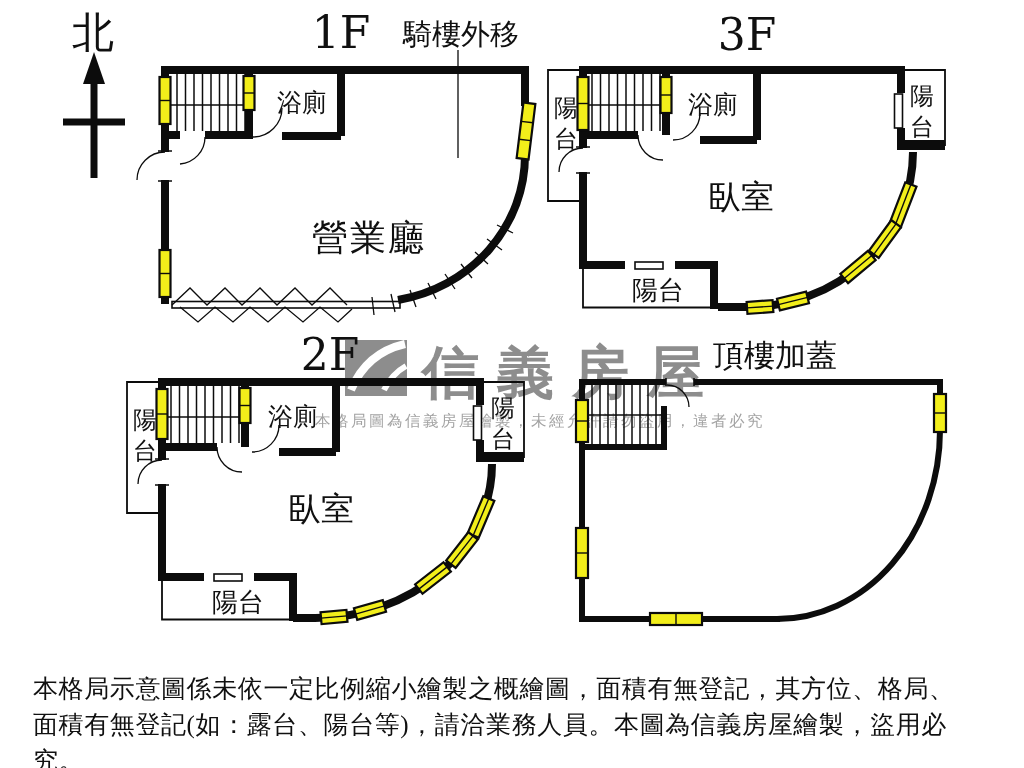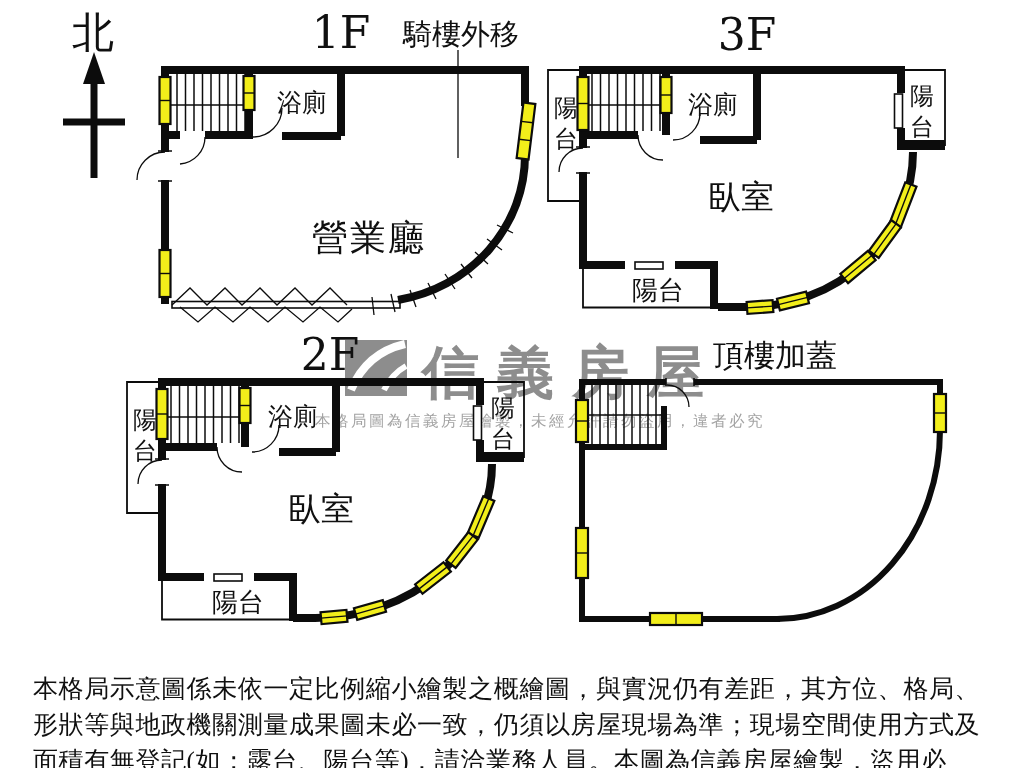--- a/index.html
+++ b/index.html
@@ -256,17 +256,16 @@
           <line class="wl" x1="934" y1="413" x2="946" y2="413"></line>
     </g>
     <g>
       <rect class="win" x="650" y="613" width="52" height="12"></rect>
           <line class="wl" x1="676" y1="613" x2="676" y2="625"></line>
     </g>
   </g>
 </svg>
 
   <div id="disclaimer">
-    <div>本格局示意圖係未依一定比例縮小繪製之概繪圖，與實況仍有差距，其方位、格局、</div>
-    <div>形狀等與地政機關測量成果圖未必一致，仍須以房屋現場為準；現場空間使用方式及</div>
+    <div>本格局示意圖係未依一定比例縮小繪製之概繪圖，面積有無登記，其方位、格局、</div>
     <div>面積有無登記(如：露台、陽台等)，請洽業務人員。本圖為信義房屋繪製，盜用必究。</div>
   </div>
 </div>
 
 </body></html>

